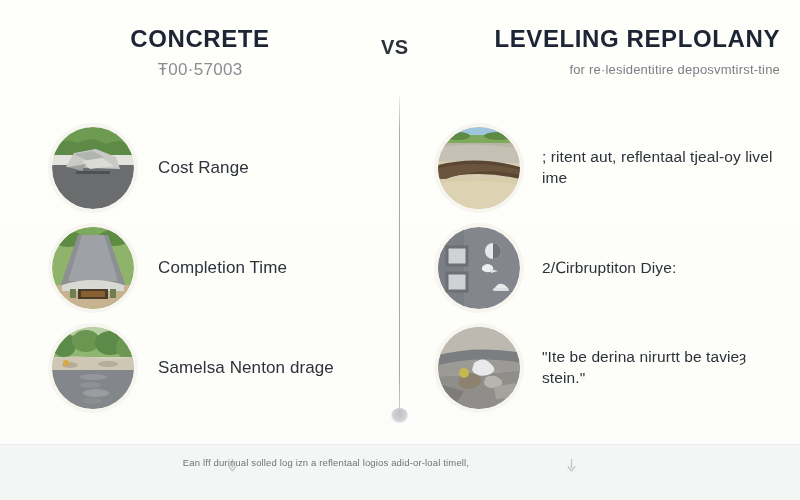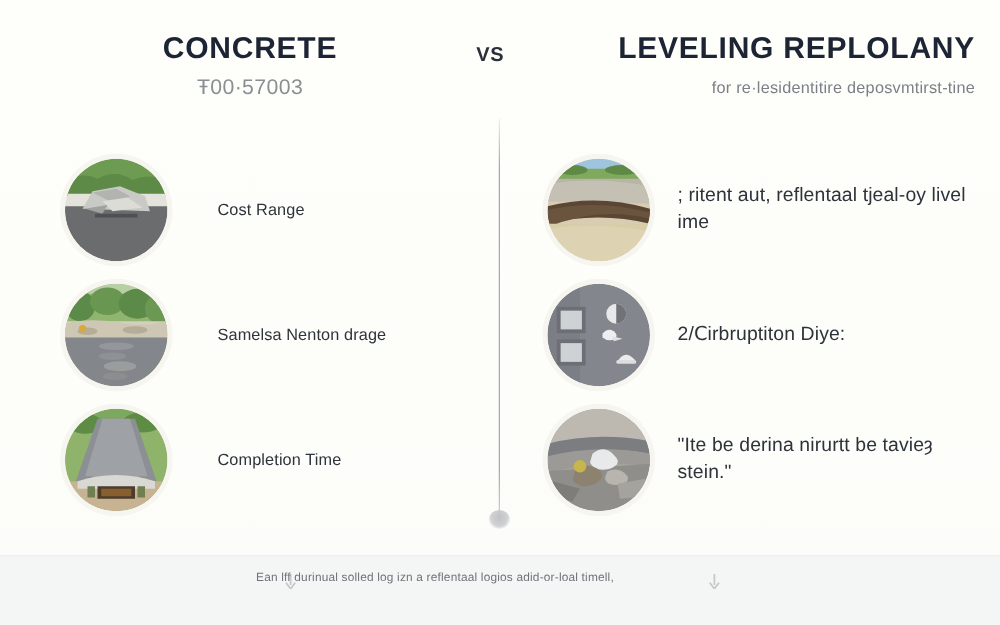--- a/index.html
+++ b/index.html
@@ -58,21 +58,21 @@
     font-size: 13px;
     color: #7c8086;
     letter-spacing: 0.2px;
     margin-top: 10px;
   }
 
   .vs-badge {
     position: absolute;
     top: 36px;
     left: 381px;
-    font-size: 16px;
+    font-size: 20px;
     font-weight: 700;
     color: #2b3038;
     letter-spacing: 0.5px;
   }
 
   
   .divider {
     position: absolute;
     left: 399px;
     top: 95px;
@@ -112,22 +112,22 @@
     width: 82px;
     height: 82px;
     border-radius: 50%;
     overflow: hidden;
     background: #e9e7e0;
     box-shadow: 0 0 0 4px #f6f5f0, 0 1px 3px rgba(0,0,0,0.10);
   }
   .thumb svg { display: block; width: 82px; height: 82px; }
 
   .row-label {
-    margin-left: 40px;
-    font-size: 13px;
+    margin-left: 24px;
+    font-size: 17px;
     font-weight: 400;
     color: #2e333b;
     line-height: 1.35;
     letter-spacing: 0.1px;
   }
   .column.right .row-label {
     font-size: 15.5px;
     margin-left: 22px;
     color: #2e333b;
   }
@@ -141,21 +141,20 @@
     height: 56px;
     background: #f4f5f5;
     border-top: 1px solid #eceded;
   }
   .footer-inner {
     position: absolute;
     left: 0;
     top: 10px;
     width: 652px;
     text-align: center;
-    padding-left: 22px;
   }
   .footer-line {
     font-size: 9.5px;
     color: #6f737a;
     line-height: 1.7;
     letter-spacing: 0.15px;
   }
   .footer-arrow {
     position: absolute;
     top: 14px;
@@ -207,20 +206,47 @@
             <rect x="0" y="38" width="82" height="44" fill="#6b6c6e"></rect>
             <path d="M14 40 L22 26 L44 22 L64 30 L68 42 Z" fill="#c9cac6"></path>
             <path d="M22 27 L41 24 L52 30 L40 36 Z" fill="#b2b4b0"></path>
             <path d="M30 34 L50 31 L62 39 L38 42 Z" fill="#dcdcd7"></path>
             <path d="M16 40 L34 37 L30 44 Z" fill="#a0a29e"></path>
             <rect x="24" y="44" width="34" height="3" fill="#4f5053"></rect>
           </g>
         </svg>
       </div>
       <div class="row-label">Cost Range</div>
+    </div>
+
+    <div class="row">
+      <div class="thumb">
+        <svg viewBox="0 0 82 82">
+          <defs>
+            <clipPath id="c2">
+                <circle cx="41" cy="41" r="41"></circle>
+              </clipPath>
+          </defs>
+          <g clip-path="url(#c2)">
+            <rect x="0" y="0" width="82" height="82" fill="#8fb36b"></rect>
+            <rect x="0" y="0" width="82" height="10" fill="#7da85f"></rect>
+            <ellipse cx="16" cy="12" rx="14" ry="8" fill="#5f8c45"></ellipse>
+            <ellipse cx="62" cy="11" rx="16" ry="8" fill="#5f8c45"></ellipse>
+            <path d="M26 8 L56 8 L74 60 L8 60 Z" fill="#8c8f93"></path>
+            <path d="M30 8 L52 8 L66 54 L16 54 Z" fill="#9ea1a5"></path>
+            <rect x="0" y="58" width="82" height="24" fill="#c7b392"></rect>
+            <path d="M10 58 Q41 48 72 58 L72 64 L10 64 Z" fill="#d9d9d4"></path>
+            <rect x="26" y="62" width="30" height="10" fill="#4b3d2c"></rect>
+            <rect x="29" y="64" width="24" height="6" fill="#8a5f2f"></rect>
+            <rect x="18" y="62" width="6" height="9" fill="#6f7f52"></rect>
+            <rect x="58" y="62" width="6" height="9" fill="#6f7f52"></rect>
+          </g>
+        </svg>
+      </div>
+      <div class="row-label">Completion Time</div>
     </div>
 
     <div class="row">
       <div class="thumb">
         <svg viewBox="0 0 82 82">
           <defs>
             <clipPath id="c3">
                 <circle cx="41" cy="41" r="41"></circle>
               </clipPath>
           </defs>
@@ -239,47 +265,20 @@
             <rect x="0" y="43" width="82" height="39" fill="#83868a"></rect>
             <ellipse cx="41" cy="50" rx="14" ry="3" fill="#93969a"></ellipse>
             <ellipse cx="38" cy="58" rx="11" ry="3" fill="#8e9195"></ellipse>
             <ellipse cx="44" cy="66" rx="13" ry="4" fill="#9a9d9e"></ellipse>
             <ellipse cx="40" cy="74" rx="10" ry="3" fill="#8b8d8e"></ellipse>
           </g>
         </svg>
       </div>
       <div class="row-label">Samelsa Nenton drage</div>
     </div>
-
-    <div class="row">
-      <div class="thumb">
-        <svg viewBox="0 0 82 82">
-          <defs>
-            <clipPath id="c2">
-                <circle cx="41" cy="41" r="41"></circle>
-              </clipPath>
-          </defs>
-          <g clip-path="url(#c2)">
-            <rect x="0" y="0" width="82" height="82" fill="#8fb36b"></rect>
-            <rect x="0" y="0" width="82" height="10" fill="#7da85f"></rect>
-            <ellipse cx="16" cy="12" rx="14" ry="8" fill="#5f8c45"></ellipse>
-            <ellipse cx="62" cy="11" rx="16" ry="8" fill="#5f8c45"></ellipse>
-            <path d="M26 8 L56 8 L74 60 L8 60 Z" fill="#8c8f93"></path>
-            <path d="M30 8 L52 8 L66 54 L16 54 Z" fill="#9ea1a5"></path>
-            <rect x="0" y="58" width="82" height="24" fill="#c7b392"></rect>
-            <path d="M10 58 Q41 48 72 58 L72 64 L10 64 Z" fill="#d9d9d4"></path>
-            <rect x="26" y="62" width="30" height="10" fill="#4b3d2c"></rect>
-            <rect x="29" y="64" width="24" height="6" fill="#8a5f2f"></rect>
-            <rect x="18" y="62" width="6" height="9" fill="#6f7f52"></rect>
-            <rect x="58" y="62" width="6" height="9" fill="#6f7f52"></rect>
-          </g>
-        </svg>
-      </div>
-      <div class="row-label">Completion Time</div>
-    </div>
   </div>
 
   <div class="column right">
 
     <div class="row">
       <div class="thumb">
         <svg viewBox="0 0 82 82">
           <defs>
             <clipPath id="c4">
                 <circle cx="41" cy="41" r="41"></circle>

